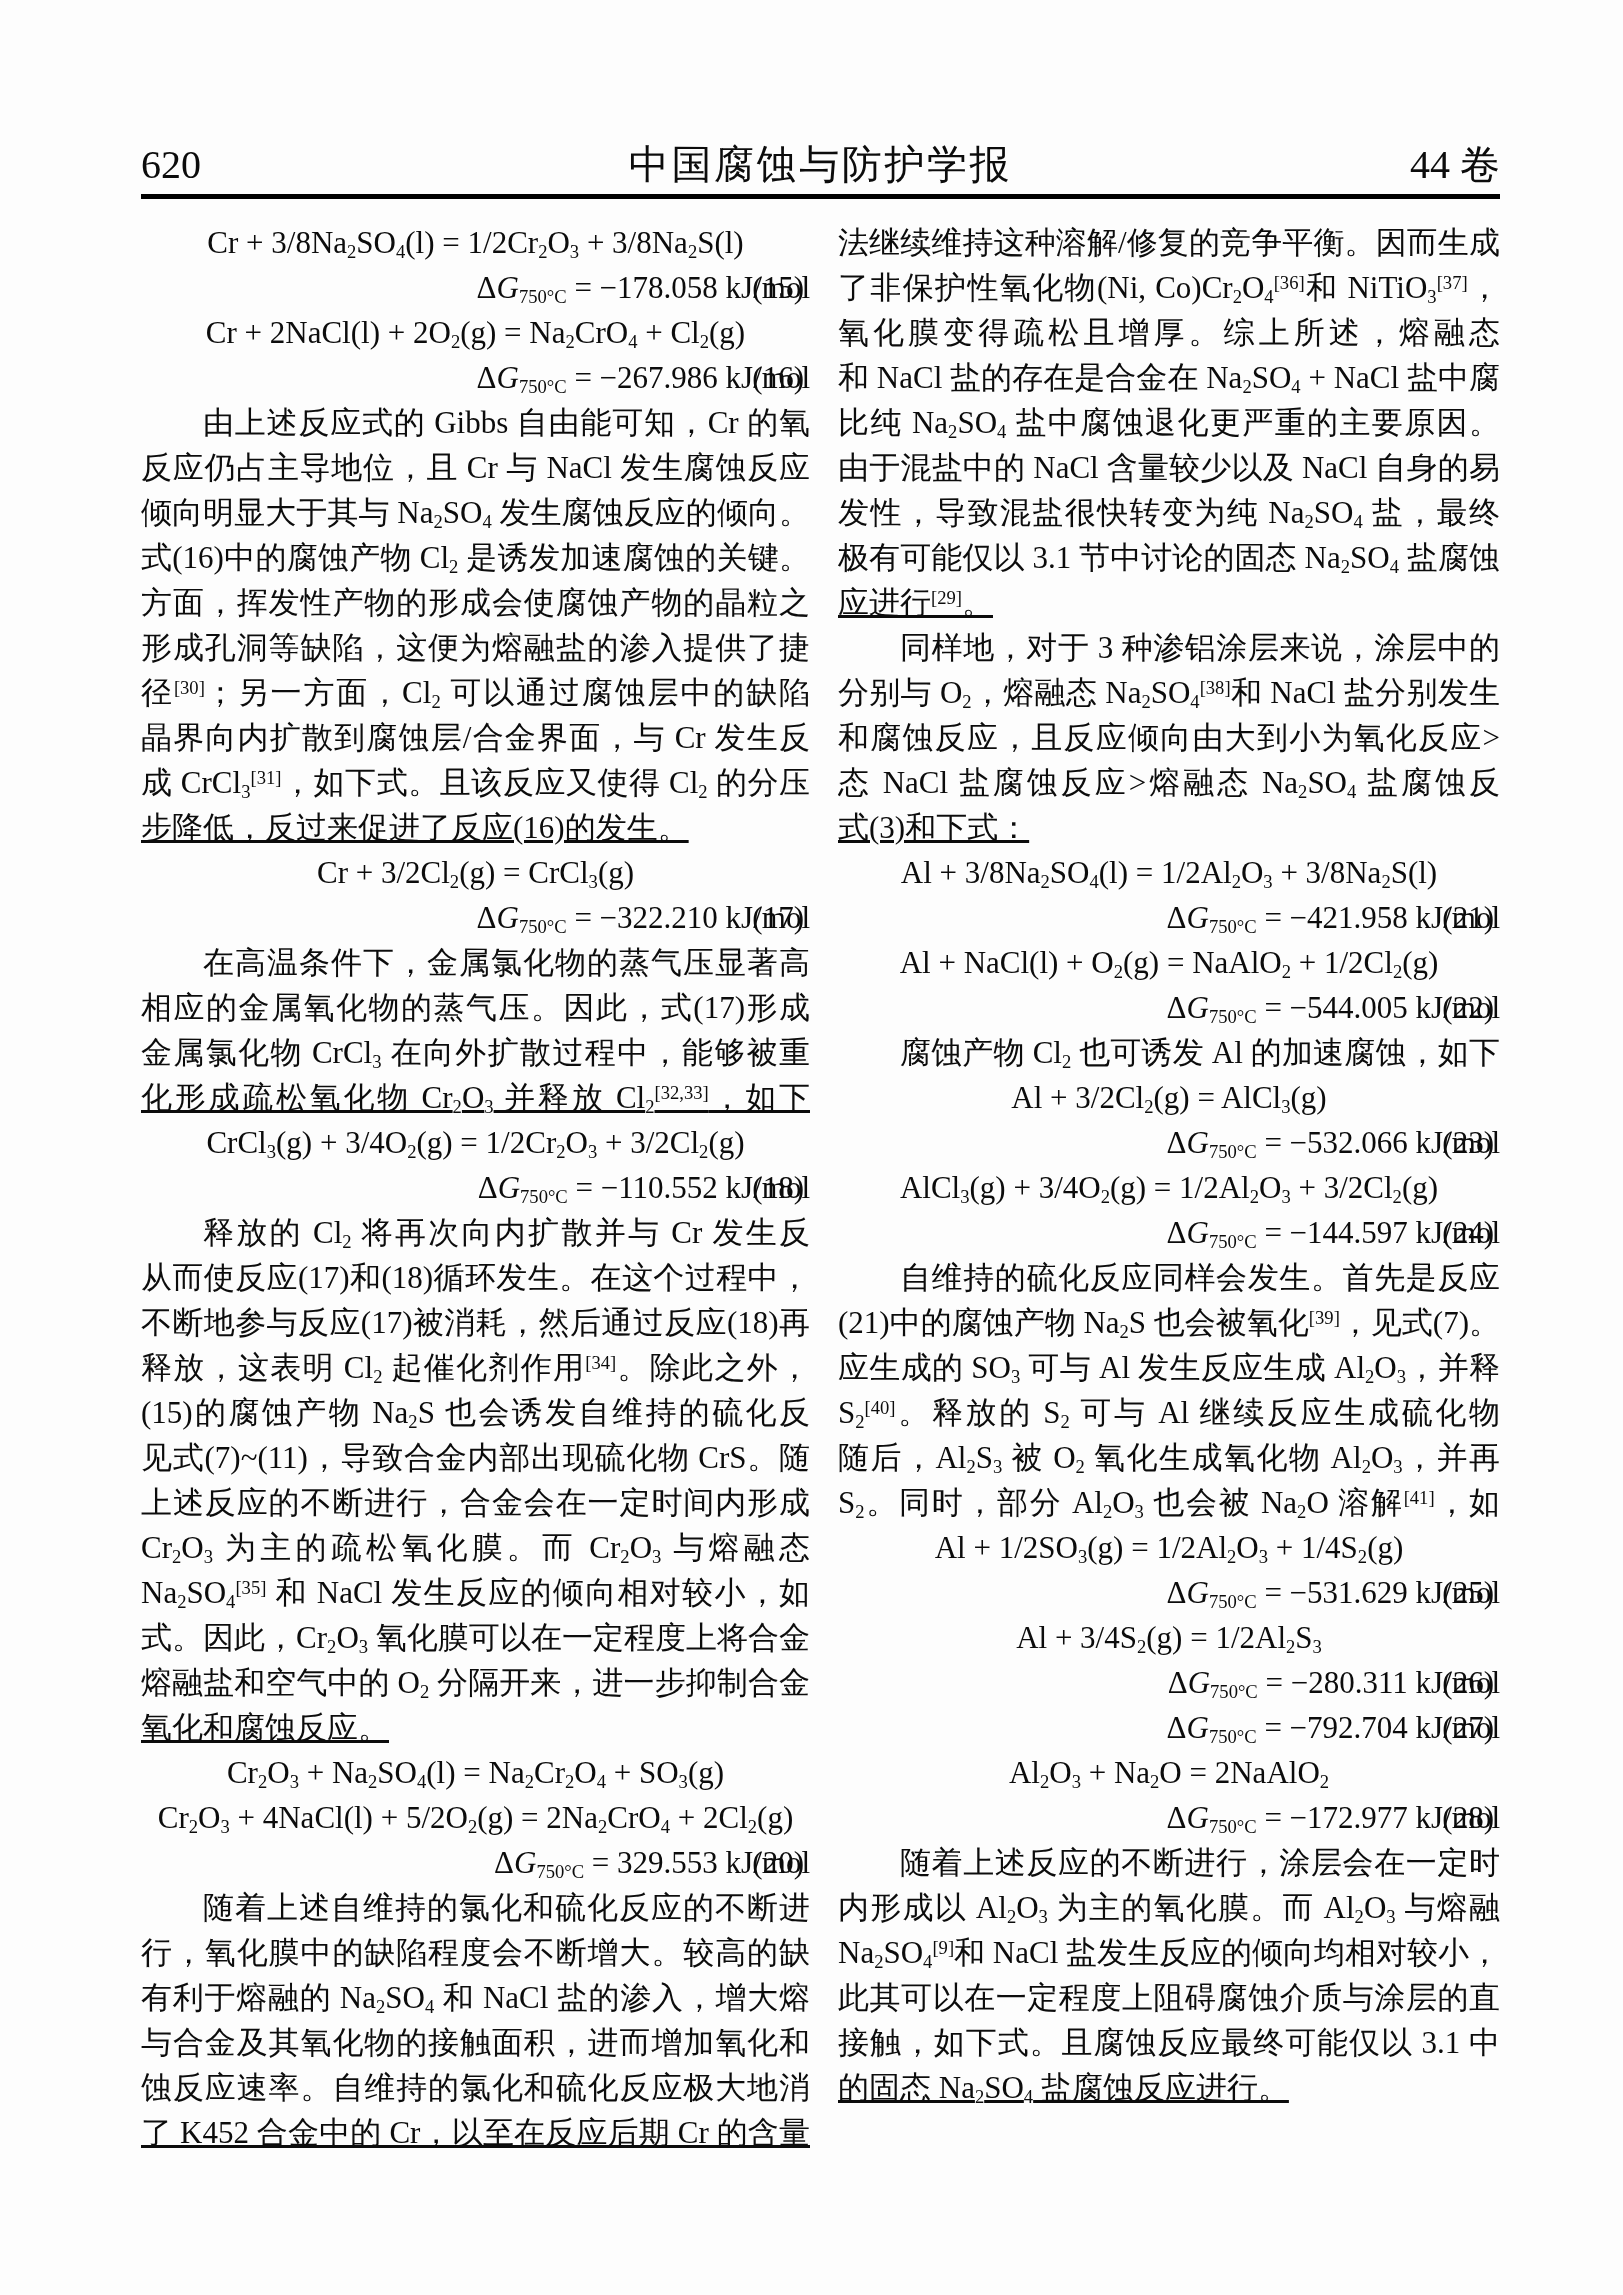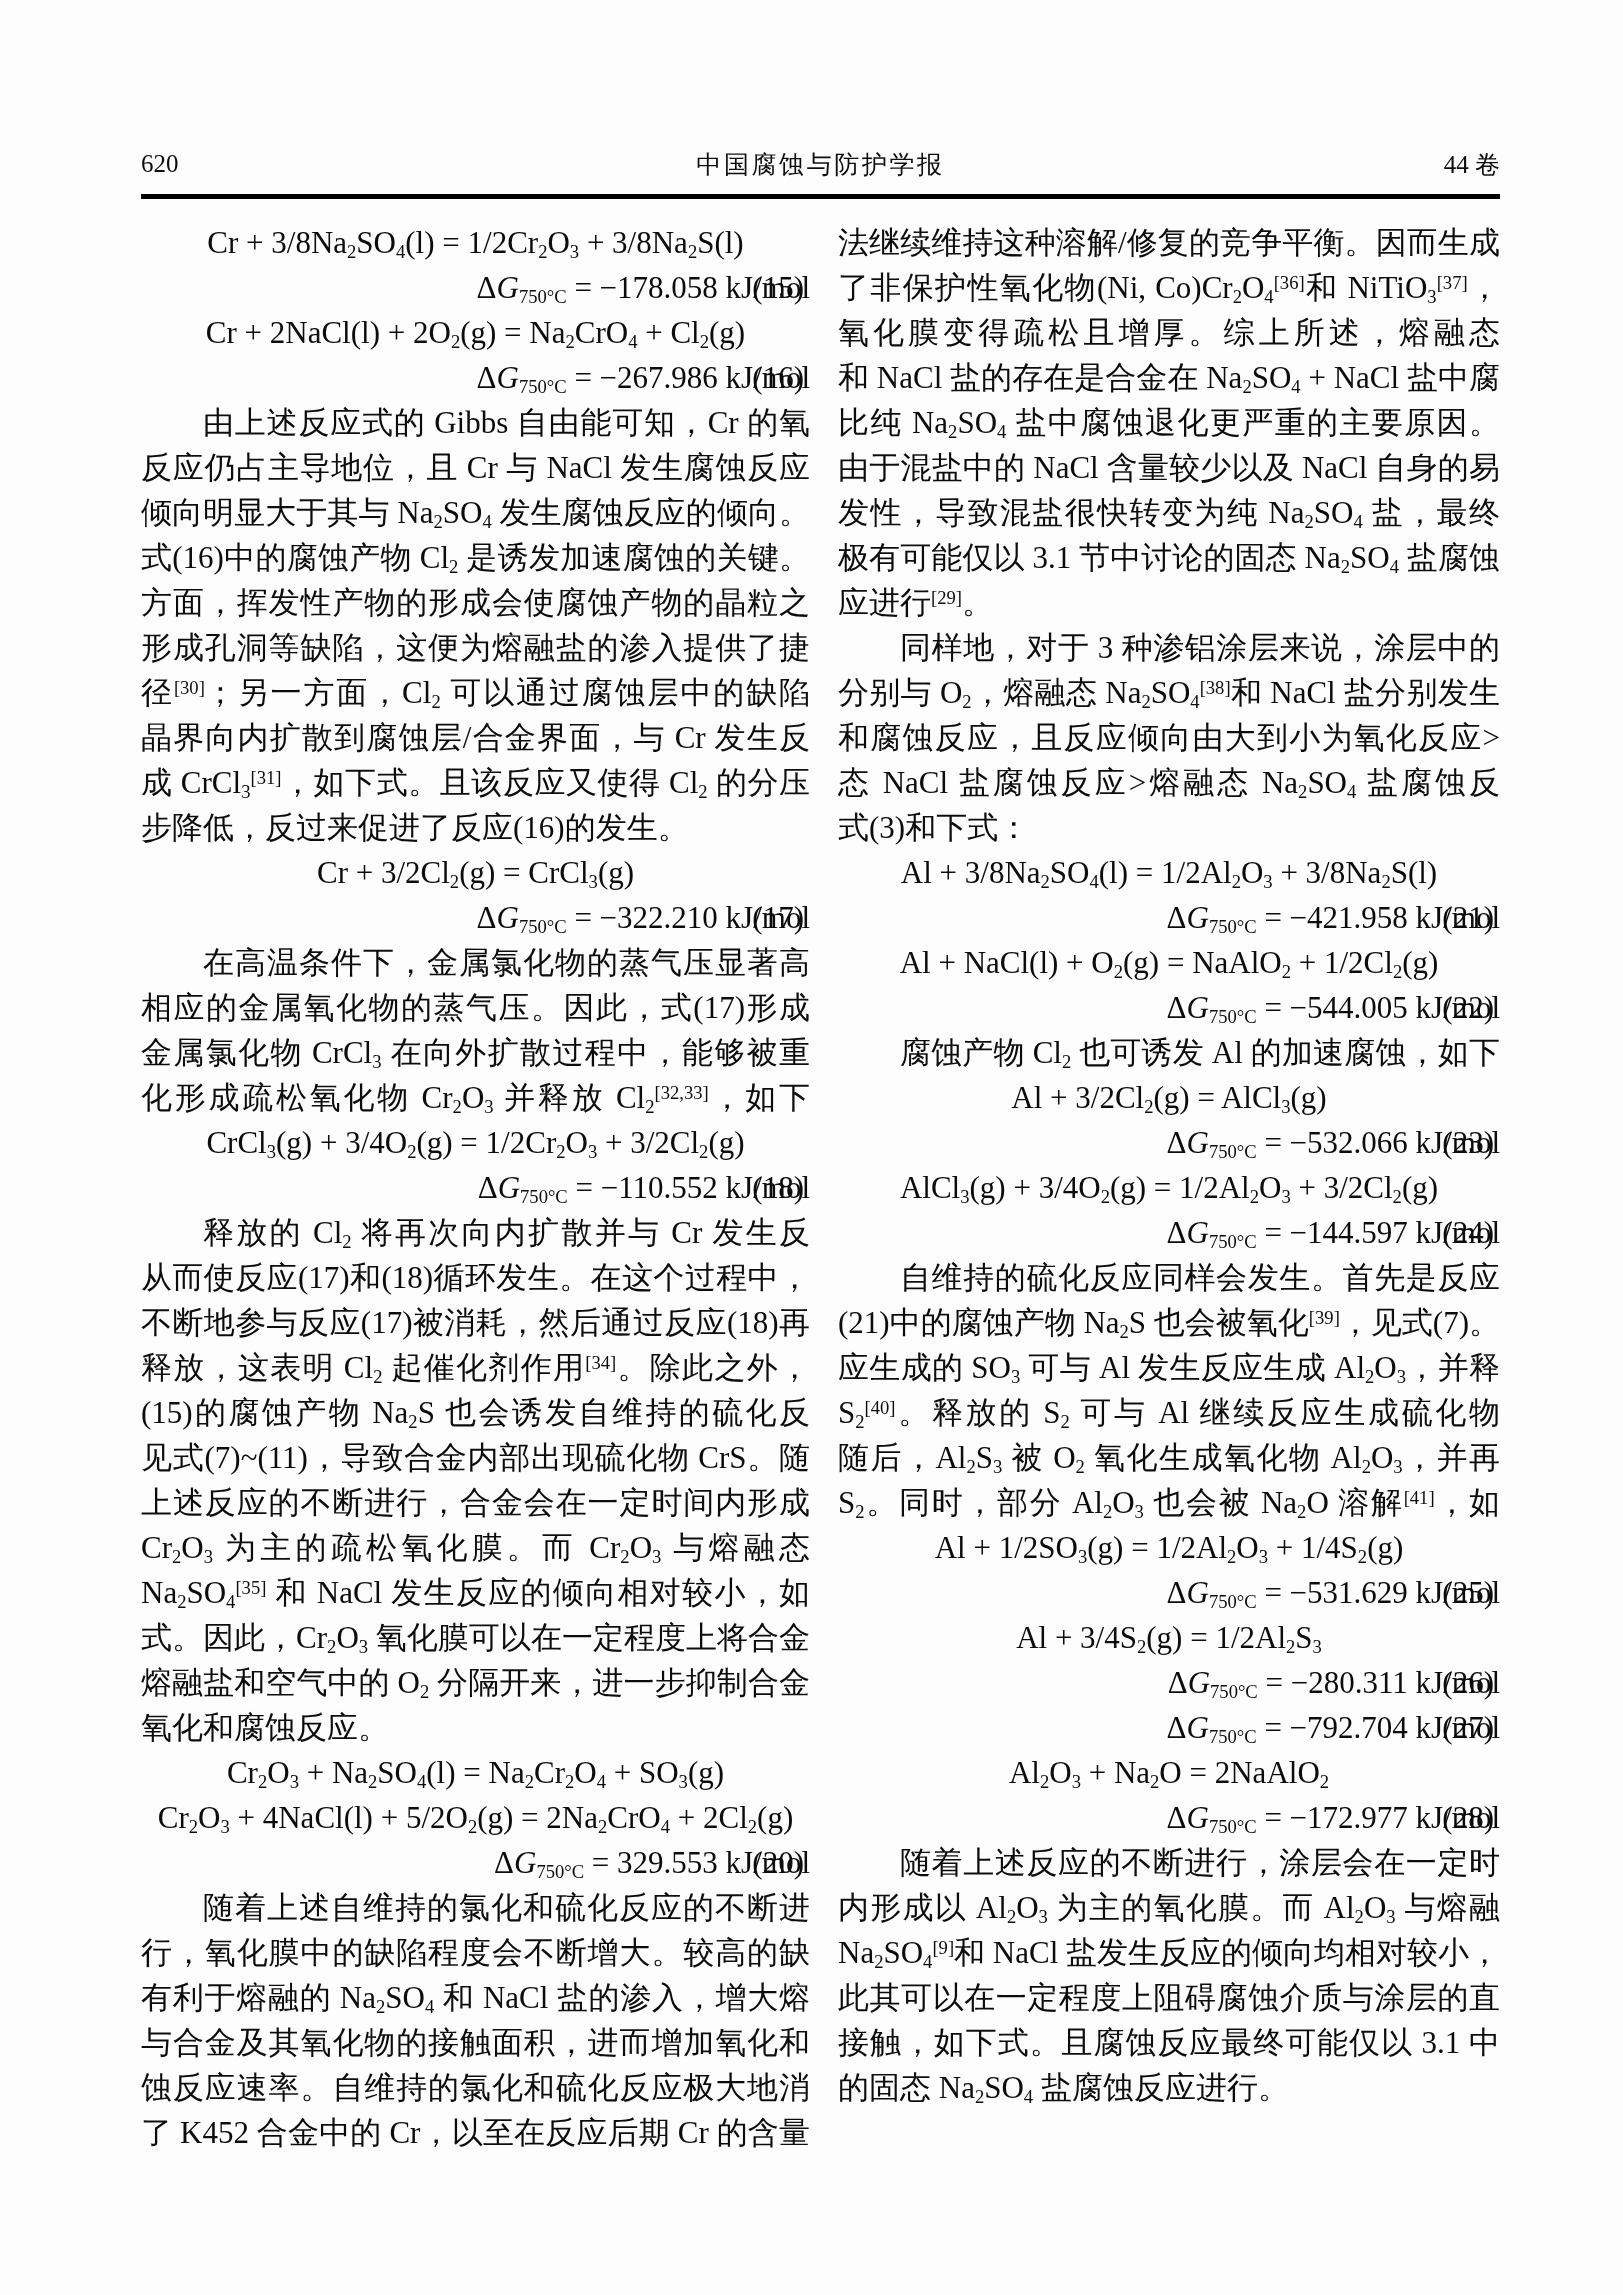--- a/index.html
+++ b/index.html
@@ -3,40 +3,40 @@
 <meta charset="utf-8">
 <style>
   html,body{margin:0;padding:0;}
   body{
     width:1623px;height:2295px;position:relative;
     background:#fdfdfd;color:#0c0c0c;
     font-family:"Liberation Serif","DejaVu Serif",serif;
   }
   .header{
     position:absolute;left:141px;top:143px;width:1359px;height:42px;
-    display:flex;align-items:center;font-size:25px;
+    display:flex;align-items:center;font-size:40px;
   }
   .header .left{width:196px;text-align:left;}
   .header .center{flex:1;text-align:center;letter-spacing:2.6px;}
   .header .right{width:196px;text-align:right;}
   .rule{
     position:absolute;left:141px;top:194px;width:1359px;height:4.6px;background:#000;
   }
   .col{position:absolute;top:220px;}
   .col-left{left:141px;width:669px;}
   .col-right{left:838px;width:662px;}
   .line{
     height:45px;line-height:45px;font-size:31px;
     white-space:nowrap;
   }
   .text{
     white-space:normal;overflow:hidden;
     text-align:justify;text-align-last:justify;
   }
-  .text.end{text-align-last:left;}
+  .text.end{text-align-last:left;text-decoration:underline;}
   .text.indent{text-indent:62px;}
   .chem{text-align:center;}
   .dg{text-align:right;position:relative;}
   .dg .eqnum{position:absolute;right:6px;top:0;}
   sub,sup{font-size:60%;line-height:0;}
   sub{vertical-align:-0.28em;}
   sup{vertical-align:0.5em;margin-top:24px;}
   i{font-style:italic;}
 </style>
 </head>

